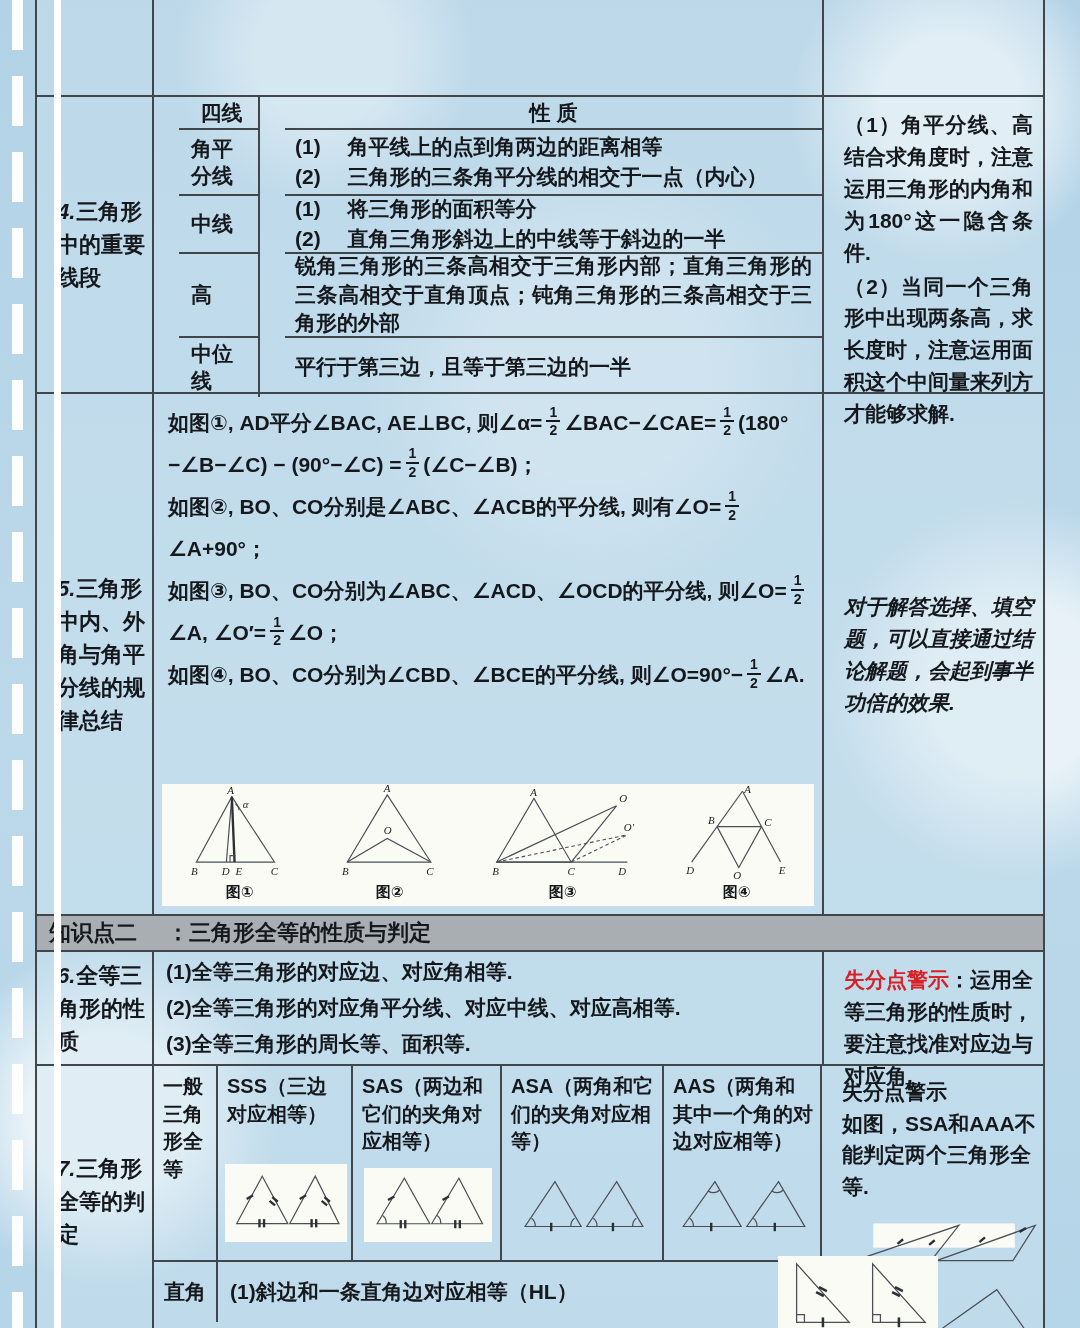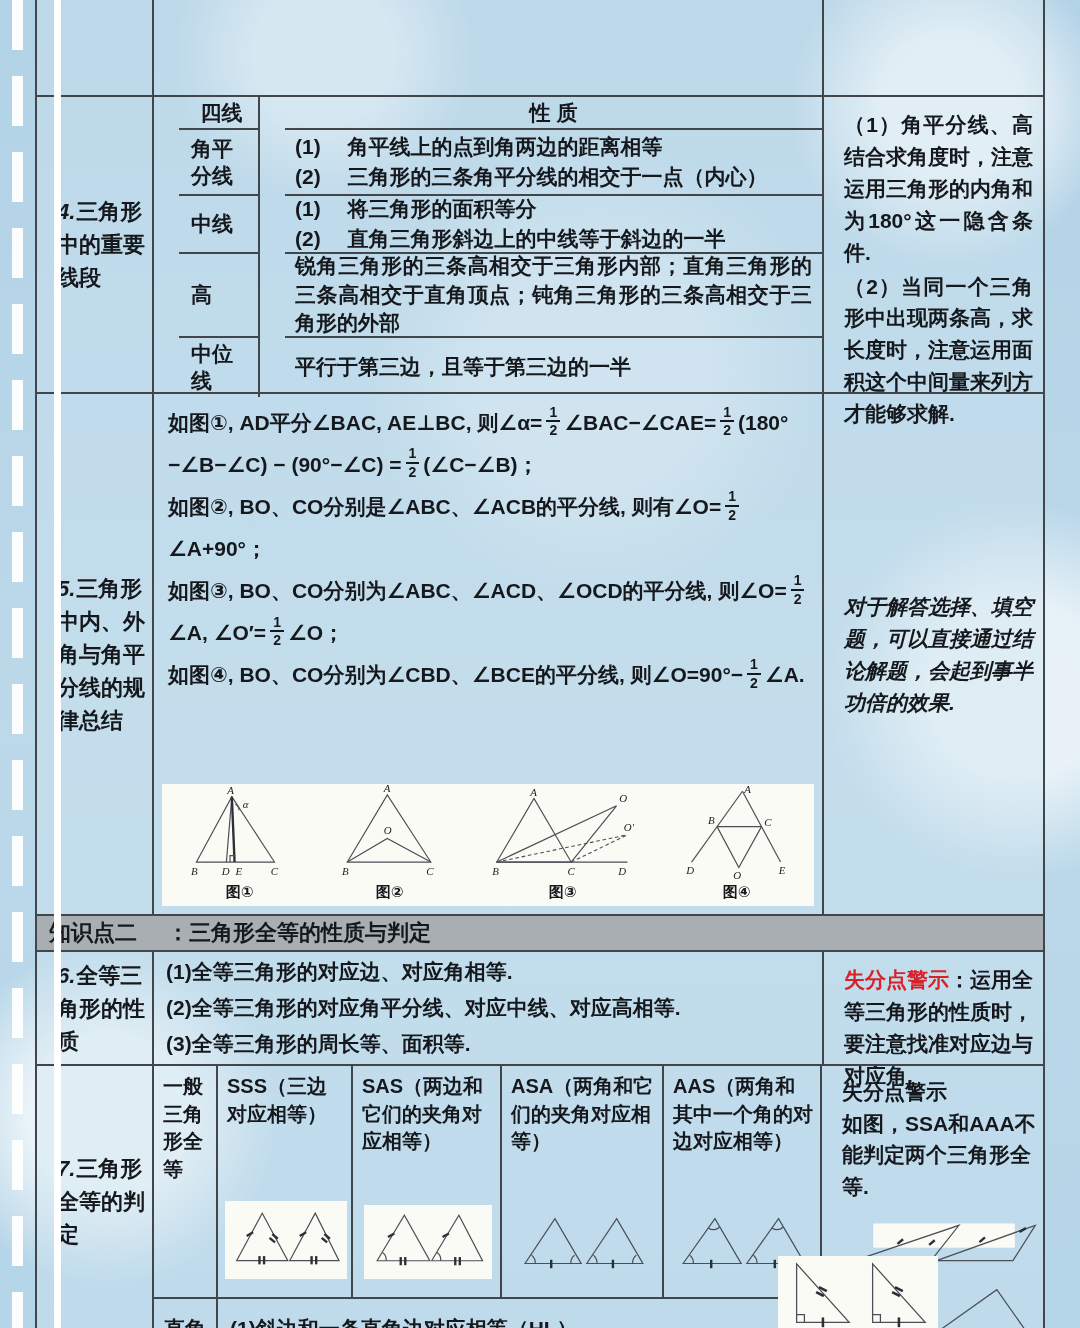--- a/index.html
+++ b/index.html
@@ -76,21 +76,21 @@
               font-size:22px; font-weight:700; }
   .band-kp { margin-left:12px; }
   .band-title { margin-left:30px; }
   
   .s6items { padding:6px 12px; display:flex; flex-direction:column; justify-content:center;
              height:100%; }
   .s6items p { font-size:21px; font-weight:700; line-height:1.7; }
   .red { color:#d8222a; }
   
   .s7top { display:grid; grid-template-columns:64px 135px 149px 162px 1fr;
-           height:233px; border-bottom:2px solid #41464b; }
+           height:196px; border-bottom:2px solid #41464b; }
   .s7c { border-right:2px solid #41464b; padding:7px 7px 6px 9px; font-size:20px;
          font-weight:700; line-height:1.38; display:flex; flex-direction:column; }
   .s7c.last { border-right:none;justify-content:flex-end; }
   .s7fig { margin-top:auto; align-self:center; margin-bottom:12px; }
   .figbox { background:#fbfbf6; padding:3px 2px; }
   .s7bot { display:flex; height:60px; }
   .rtlabel { width:64px; border-right:2px solid #41464b; display:flex; align-items:center;
              justify-content:center; font-size:21px; font-weight:700; }
   .rttext { flex:1; display:flex; align-items:center; padding-left:12px;
             font-size:21px; font-weight:700; }

